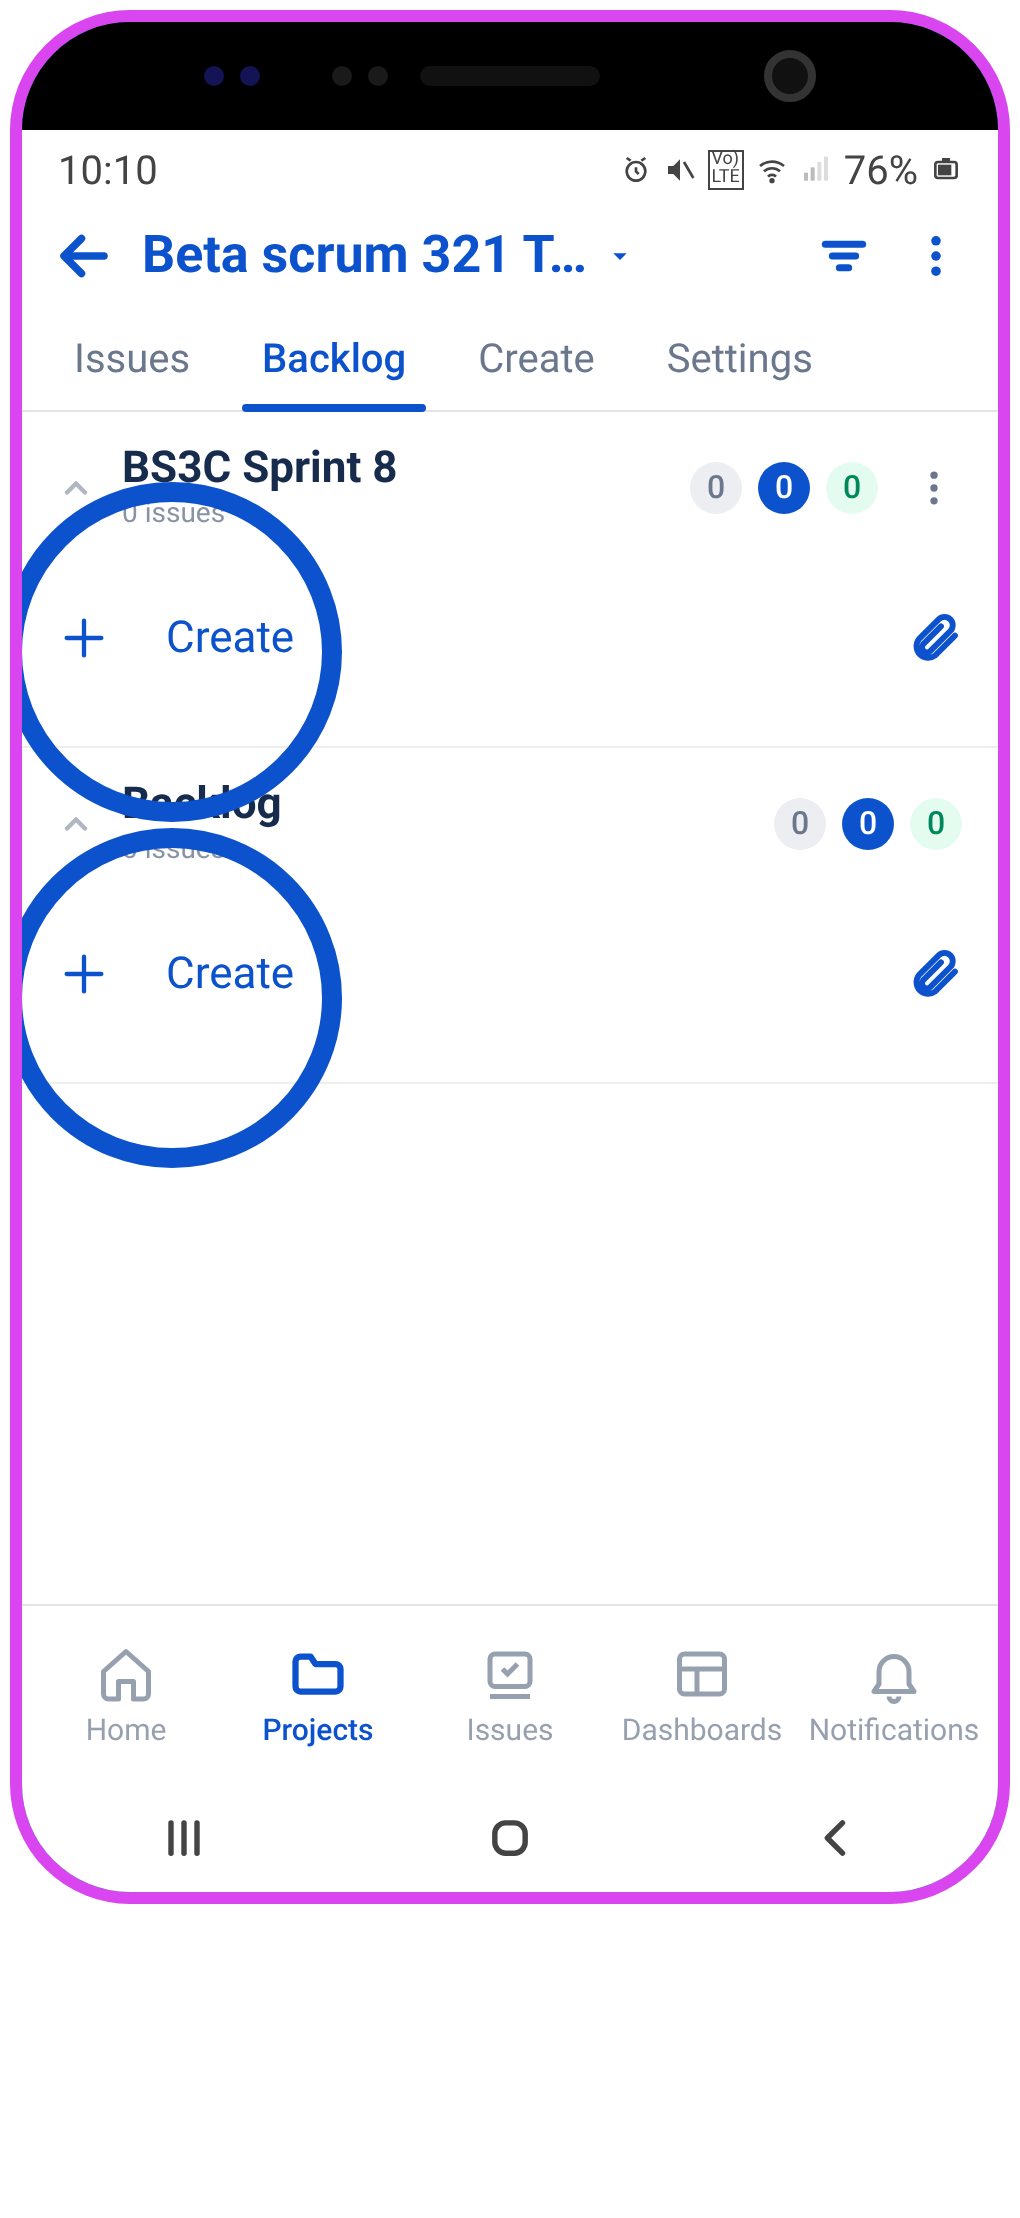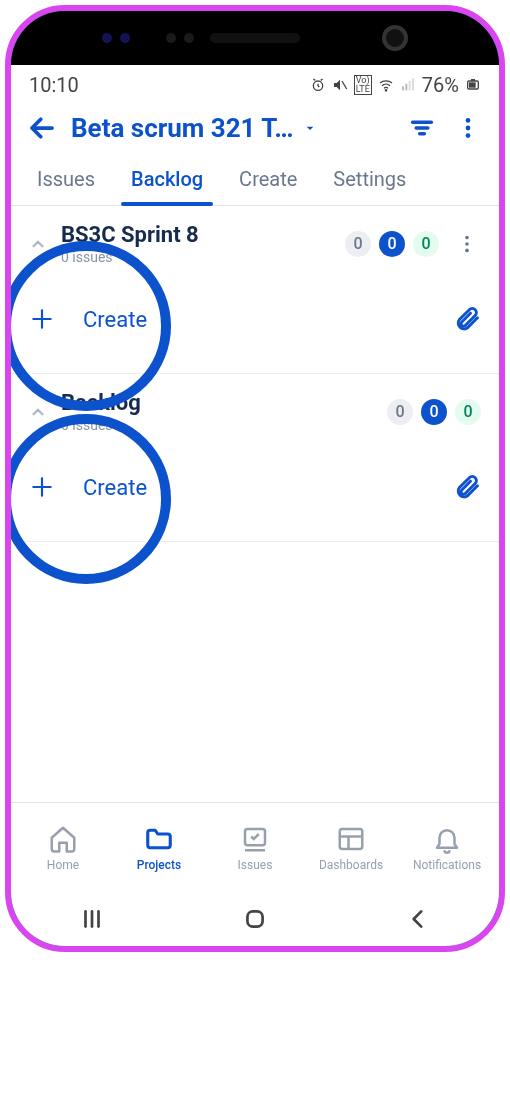--- a/index.html
+++ b/index.html
@@ -78,21 +78,21 @@
 
   
   .hl{ position:absolute; width:170px;height:170px;border:10px solid #0b52cc;border-radius:50%;pointer-events:none;}
 
   
   .bottomnav {
     height:90px; border-top:1px solid #e3e3e3;
     display:flex; align-items:center; justify-content:space-around;
     padding:0 4px;
   }
-  .bn-item { display:flex; flex-direction:column; align-items:center; gap:4px; font-size:12px; color:#97a0af; width:90px;}
+  .bn-item { display:flex; flex-direction:column; align-items:center; gap:4px; font-size:15px; color:#97a0af; width:90px;}
   .bn-item.active { color:#0b52cc; font-weight:500;text-align:center;}
   .bn-icon { width:30px;height:30px; }
 
   
   .androidnav {
     position:absolute; left:0;right:0;bottom:0; height:54px;
     display:flex;align-items:center;justify-content:space-around;
     color:#444; background:#fff;
   }
   .an { width:30px;height:30px; display:flex;align-items:center;justify-content:center;}

